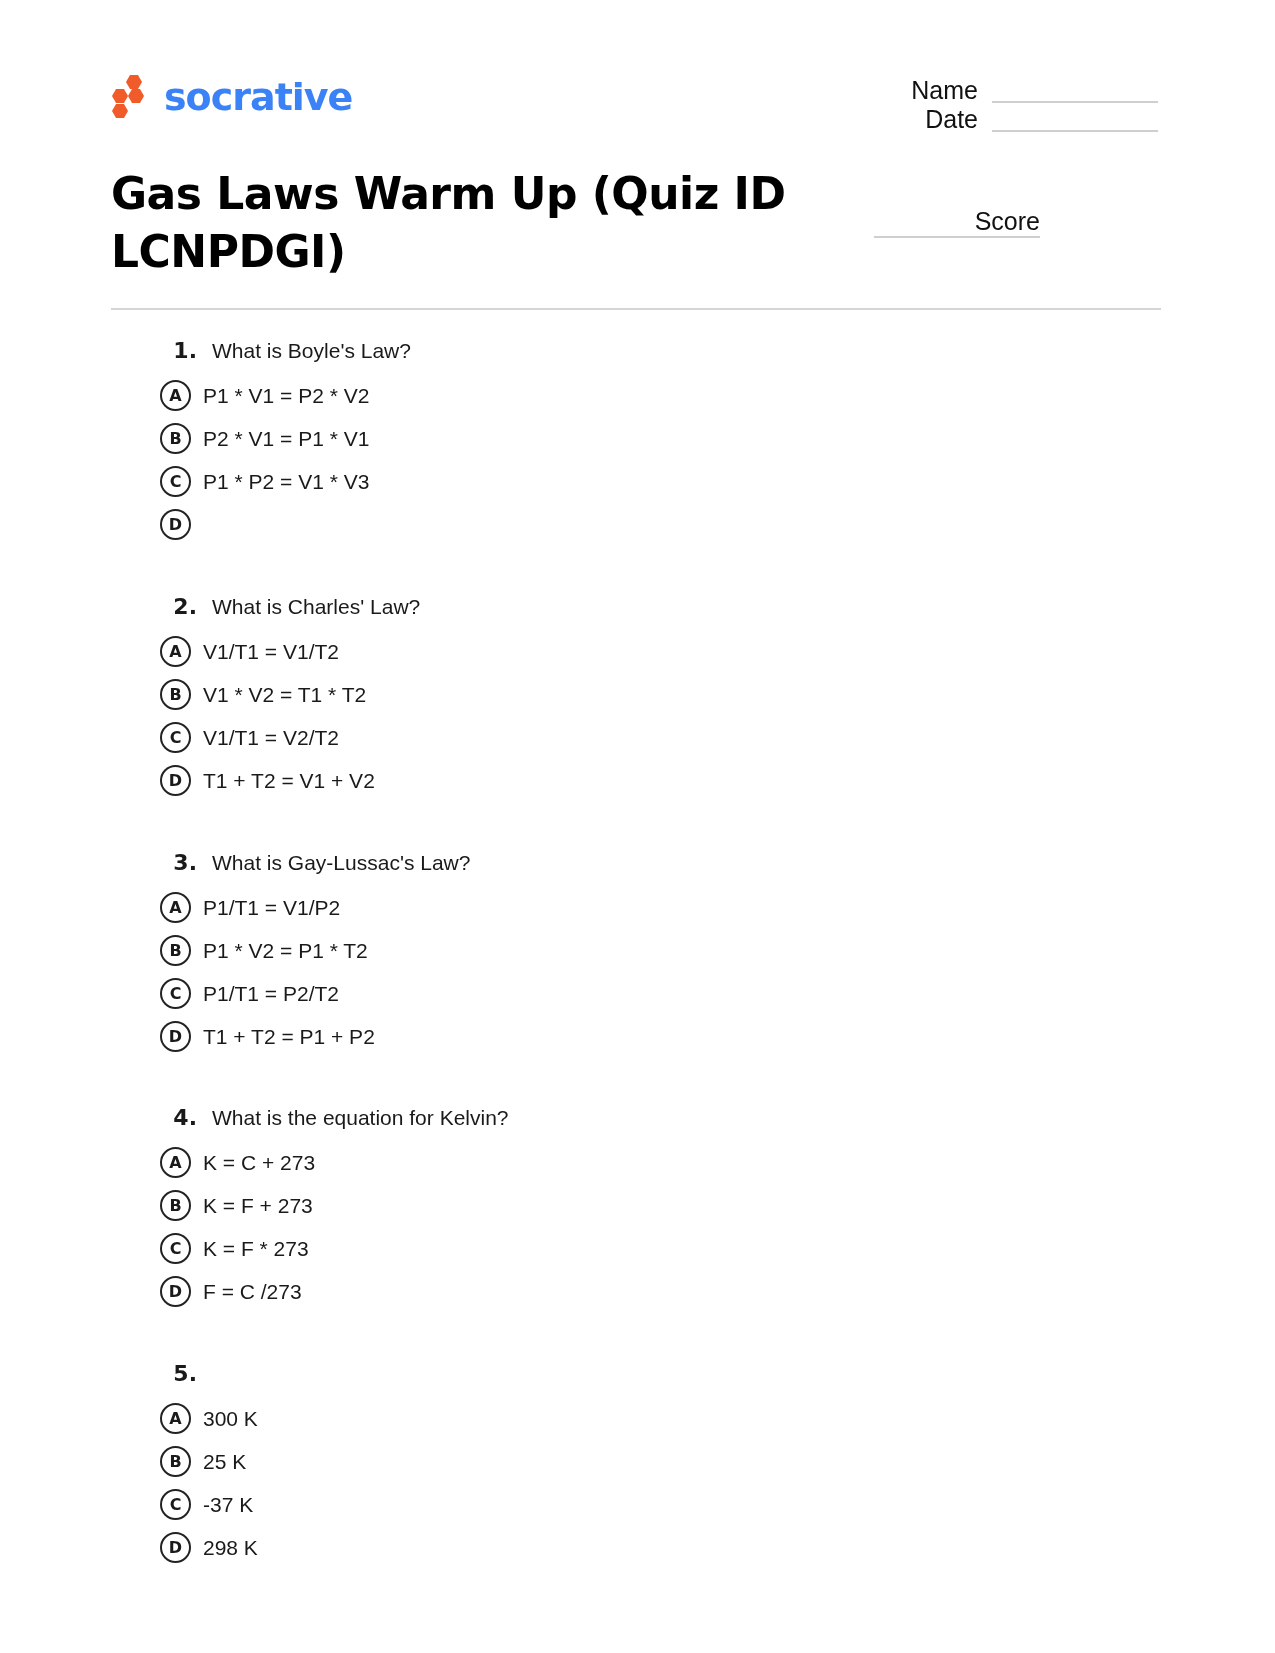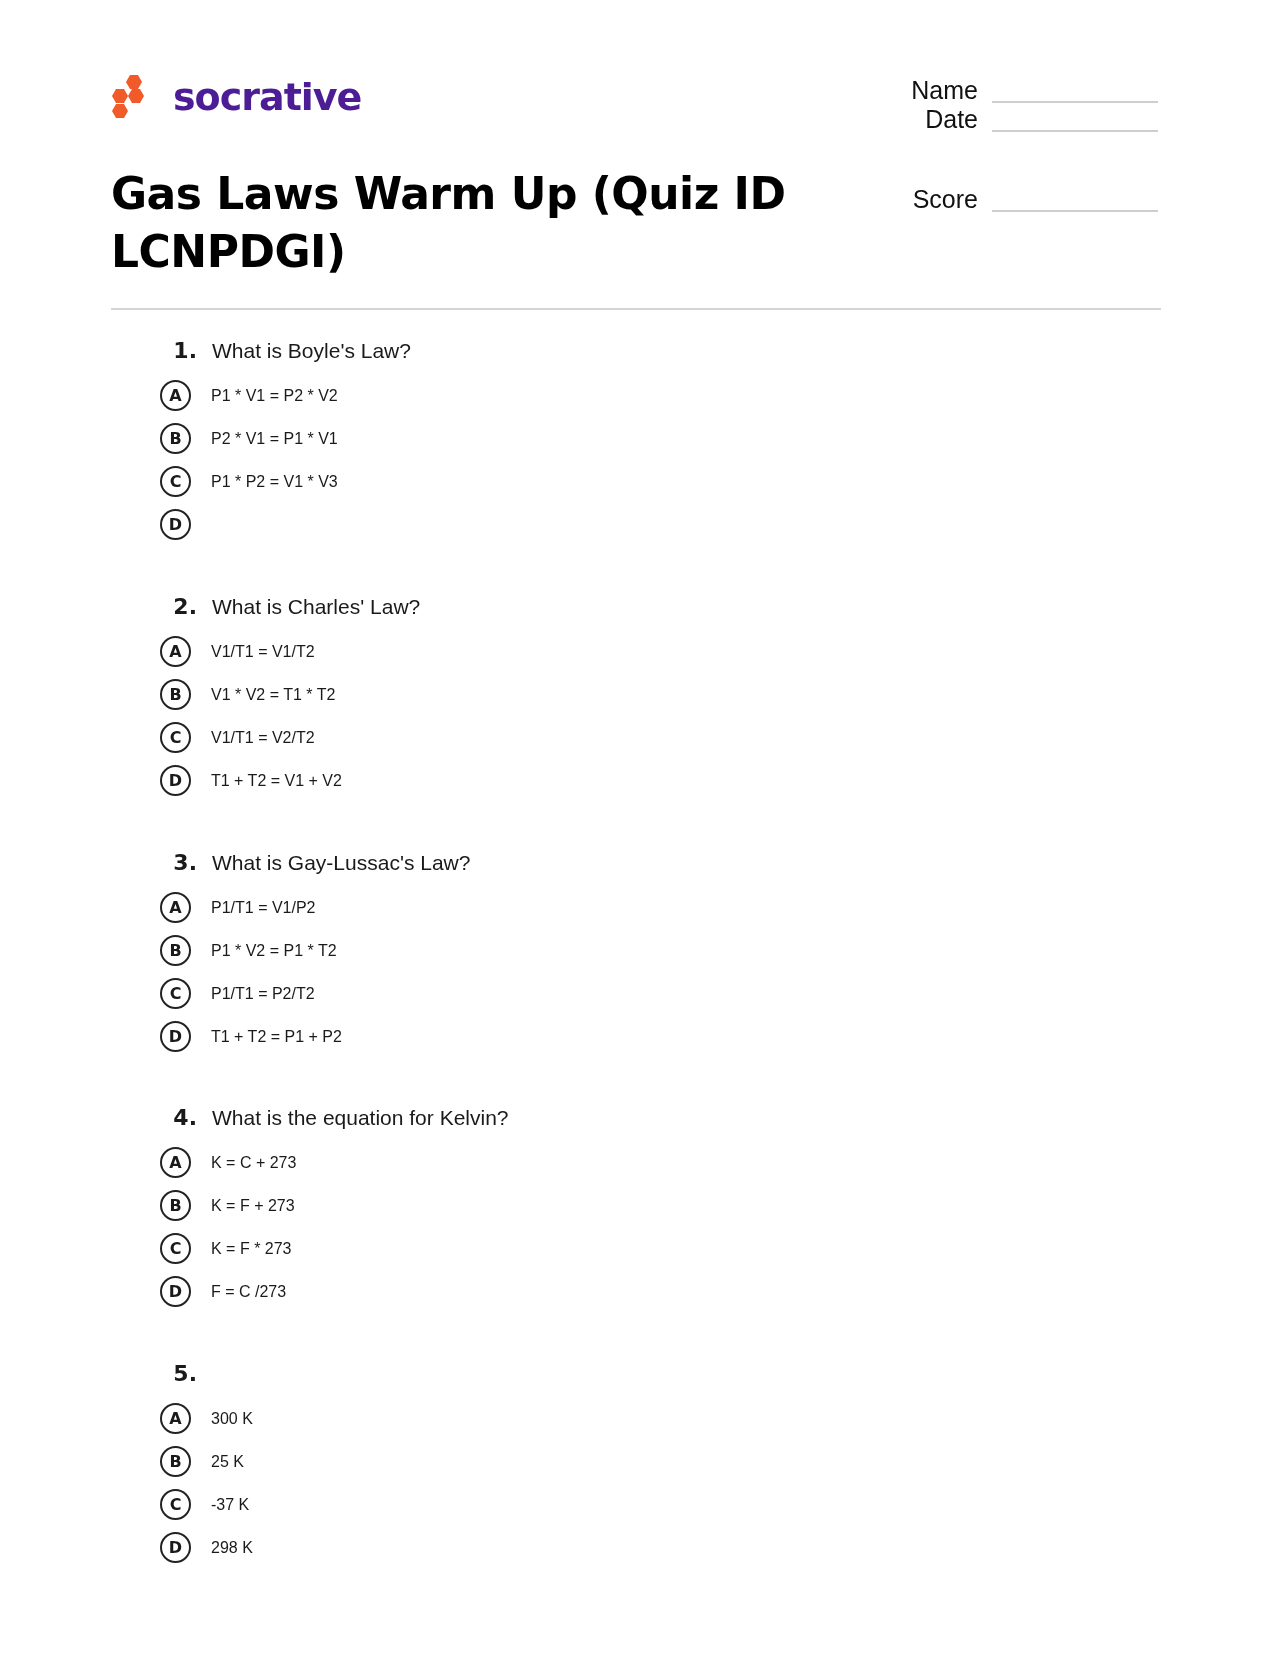--- a/index.html
+++ b/index.html
@@ -1,37 +1,37 @@
 <!DOCTYPE html>
 <html><head>
 <meta charset="utf-8">
 <style>
   html, body { margin:0; padding:0; background:#ffffff; }
   body { width:1275px; height:1653px; position:relative; overflow:hidden;
          font-family:"Liberation Sans", sans-serif; color:#1a1a1a; }
   .logo { position:absolute; left:110px; top:72px; height:50px; display:flex; align-items:center; }
   .logo svg { width:38px; height:48px; }
   .logo-text { font-family:"DejaVu Sans", sans-serif; font-size:38px; font-weight:bold;
-               letter-spacing:-1px; margin-left:25px; color:#4c1d95; }
+               letter-spacing:-1px; margin-left:16px; color:#3b82f6; }
   .meta { position:absolute; left:860px; width:300px; }
   .meta-row { position:absolute; display:flex; align-items:flex-end; }
   .meta-label { width:118px; text-align:right; font-size:25px; color:#111; }
   .meta-line { width:166px; border-bottom:2px solid #cfcfcf; margin-left:14px; height:0; margin-bottom:2px; }
   .title { position:absolute; left:111px; top:165px; width:700px;
            font-family:"DejaVu Sans", sans-serif; font-weight:bold; font-size:44px; line-height:58px; color:#000000; letter-spacing:-0.5px; }
   .divider { position:absolute; left:111px; top:308px; width:1050px; height:0; border-top:2px solid #d5d5d5; }
   .question { position:absolute; left:160px; }
   .q-head { display:flex; align-items:baseline; height:36px; }
   .q-num { width:37px; text-align:right; font-family:"DejaVu Sans", sans-serif; font-weight:bold; font-size:22px; }
   .q-text { margin-left:15px; font-size:21px; }
   .option { display:flex; align-items:center; height:43px; }
   .badge { width:27px; height:27px; border:2px solid #222; border-radius:50%;
            display:flex; align-items:center; justify-content:center;
            font-family:"DejaVu Sans", sans-serif; font-weight:bold; font-size:16px; }
-  .opt-text { margin-left:20px; font-size:16px; }
+  .opt-text { margin-left:12px; font-size:21px; }
 </style>
 </head>
 <body>
 
 <div class="logo">
   <svg viewBox="0 0 38 48">
     <polygon points="20,2 28,2 32,9 28,16 20,16 16,9" fill="#F15A29"></polygon>
     <polygon points="6,16 14,16 18,23 14,30 6,30 2,23" fill="#F15A29"></polygon>
     <polygon points="22,16 30,16 34,23 30,30 22,30 18,23" fill="#F15A29"></polygon>
     <polygon points="6,31 14,31 18,38 14,45 6,45 2,38" fill="#F15A29"></polygon>
@@ -41,21 +41,21 @@
 
 <div class="meta">
   <div class="meta-row" style="top:76px;">
     <span class="meta-label">Name</span>
     <span class="meta-line"></span>
   </div>
   <div class="meta-row" style="top:105px;">
     <span class="meta-label">Date</span>
     <span class="meta-line"></span>
   </div>
-  <div class="meta-row" style="top:185px;">
+  <div class="meta-row" style="top:207px;flex-direction:column;">
     <span class="meta-label">Score</span>
     <span class="meta-line"></span>
   </div>
 </div>
 
 <div class="title">Gas Laws Warm Up (Quiz ID LCNPDGI)</div>
 <div class="divider"></div>
 
 <div id="questions">
     <div class="question" style="top: 338px;">

